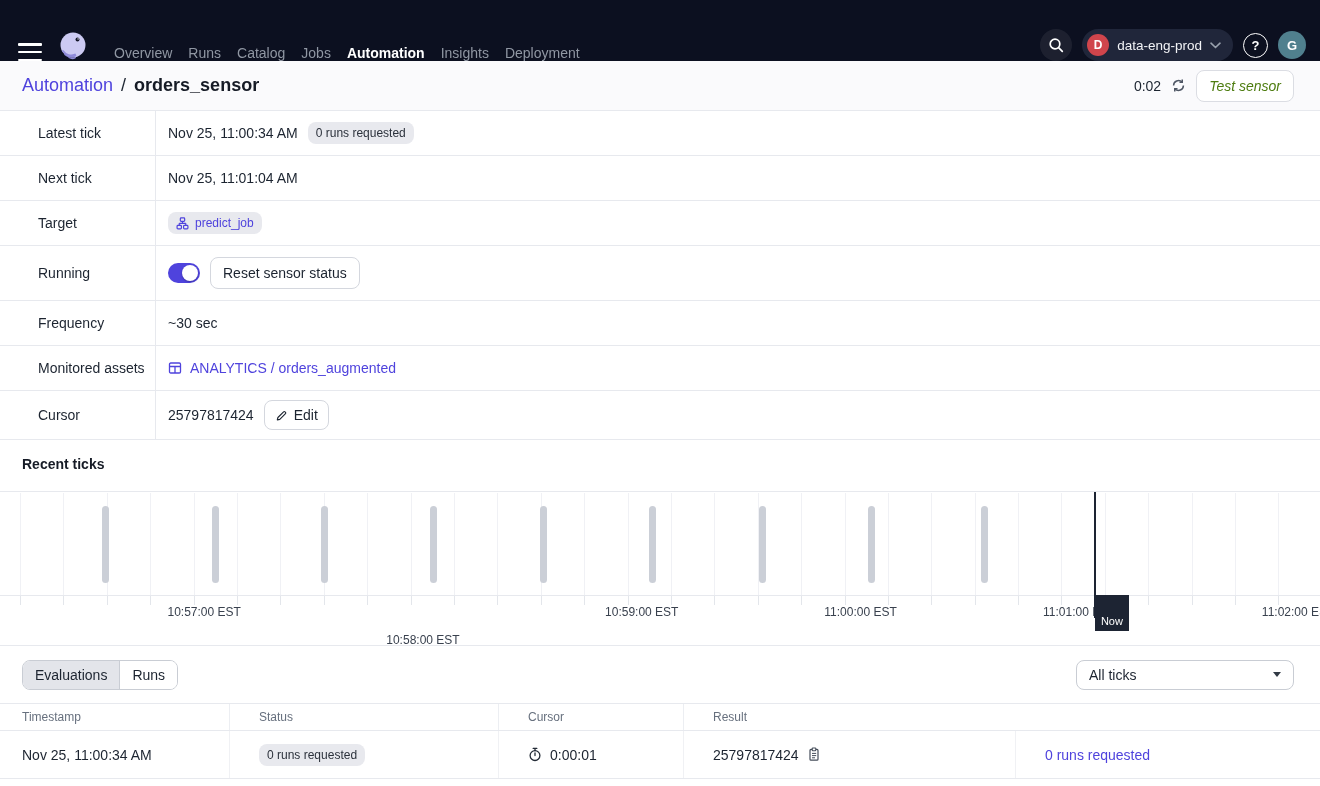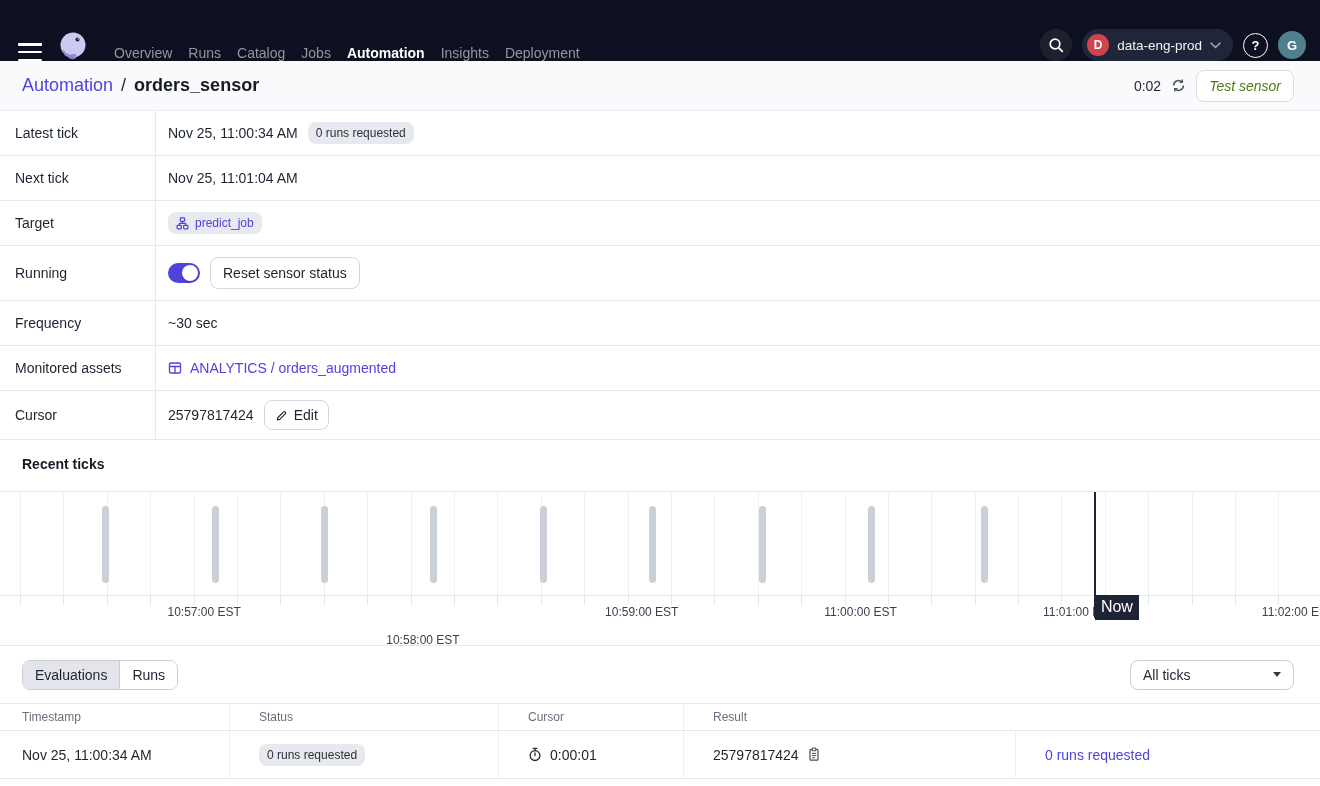--- a/index.html
+++ b/index.html
@@ -36,45 +36,45 @@
   
   .btn { display:inline-flex; align-items:center; gap:6px; height:32px; padding:0 12px; background:#fff; border:1px solid #D4D7DE; border-radius:8px; font-size:14px; color:#1C2430; cursor:pointer; font-family:inherit; white-space:nowrap; }
   .btn.small { height:30px; padding:0 10px; }
   .btn.disabled { color:#4d7c0f; border-color:#DBDDE3;font-style:italic; }
   .pill { display:inline-flex; align-items:center; background:#E8E9EE; border-radius:8px; padding:4px 8px; font-size:12px; color:#2B313B; white-space:nowrap; }
   .pill.job { gap:6px; color:var(--accent,#4F43DD); cursor:pointer; }
 
   
   .detail-row { display:grid; grid-template-columns:155px 1fr; border-bottom:1px solid var(--border,#E7E9EE); height:45px; }
   .detail-row.h55 { height:55px; } .detail-row.h49 { height:49px; }
-  .detail-label { padding-left:15px; align-self:center; font-size:14px; color:#1C2430; }
+  .detail-label { padding-left:38px; align-self:center; font-size:14px; color:#1C2430; }
   .detail-value { border-left:1px solid var(--border,#E7E9EE); padding-left:12px; display:flex; align-items:center; gap:10px; font-size:14px; color:#1C2430; }
   .link { color:var(--accent,#4F43DD); cursor:pointer; }
   .asset-link { display:flex; align-items:center; gap:8px; }
   .toggle { width:32px; height:20px; border-radius:10px; background:var(--accent,#4F43DD); position:relative; cursor:pointer; flex:none; }
   .toggle .knob { position:absolute; top:2px; right:2px; width:16px; height:16px; border-radius:50%; background:#fff; box-shadow:0 1px 2px rgba(0,0,0,.25); }
 
   
   .section-heading { height:51px; padding:16px 0 0 22px; font-size:14px; font-weight:700; color:#161B26; }
   .chart { position:relative; height:154px; border-top:1px solid var(--border,#E7E9EE); overflow:hidden; background:#fff; }
   .gridline { position:absolute; top:1px; height:102px; width:1px; background:#F0F1F5; }
   .axis-line { position:absolute; top:103px; left:0; right:0; height:1px; background:#E7E9EE; }
   .axis-tick { position:absolute; top:104px; height:9px; width:1px; background:#E3E6EB; }
   .tick-bar { position:absolute; top:14px; height:77px; width:7px; border-radius:3.5px; background:var(--bar,#CBCFD7); cursor:pointer; }
   .axis-label { position:absolute; top:113px; transform:translateX(-50%); font-size:12px; color:#39414E; white-space:nowrap; }
   .now-line { position:absolute; top:0; height:126px; width:2px; background:var(--now,#1D2433); z-index:5; }
-  .now-badge { position:absolute; top:103px; background:var(--now,#1D2433); color:#fff; font-size:16px; padding:3px 6px 4px; z-index:6; }
+  .now-badge { position:absolute; top:103px; background:var(--now,#1D2433); color:#fff; font-size:11px; padding:20px 6px 4px; z-index:6; }
 
   
   .tabsbar { height:58px; border-top:1px solid var(--border,#E7E9EE); display:flex; align-items:center; justify-content:space-between; padding:0 26px 0 22px; }
   .segmented { display:inline-flex; border:1px solid #C9CDD4; border-radius:8px; overflow:hidden; height:30px; font-size:14px; }
   .seg { padding:0 12px; line-height:28px; background:#fff; cursor:pointer; color:#1C2430; }
   .seg.active { background:#E3E5EA; }
   .seg + .seg { border-left:1px solid #C9CDD4; }
-  .select { width:164px; height:30px; border:1px solid #C9CDD4; border-radius:8px; background:#fff; display:flex; align-items:center; justify-content:space-between; padding:0 12px; font-size:14px; cursor:pointer; }
+  .select { width:218px; height:30px; border:1px solid #C9CDD4; border-radius:8px; background:#fff; display:flex; align-items:center; justify-content:space-between; padding:0 12px; font-size:14px; cursor:pointer; }
   .caret { width:0; height:0; border-left:4px solid transparent; border-right:4px solid transparent; border-top:5px solid #323A45; }
 
   
   .thead, .trow { display:grid; grid-template-columns:230px 252px 168px 315px 1fr;gap:17px; }
   .thead { height:28px; border-top:1px solid var(--border,#E7E9EE); border-bottom:1px solid var(--border,#E7E9EE); }
   .th { display:flex; align-items:center; padding-left:12px; font-size:12px; color:#67707E; border-right:1px solid #ECEEF2; }
   .th:first-child, .td:first-child { padding-left:22px; }
   .th:last-child, .td:last-child { border-right:none; }
   .trow { height:48px; border-bottom:1px solid var(--border,#E7E9EE); }
   .td { display:flex; align-items:center; gap:8px; padding-left:12px; font-size:14px; color:#1C2430; border-right:1px solid #F0F1F4; }

